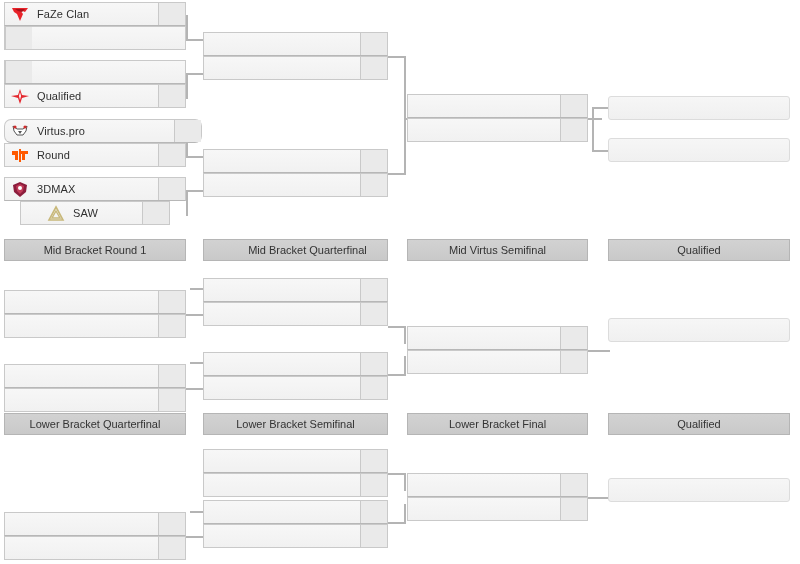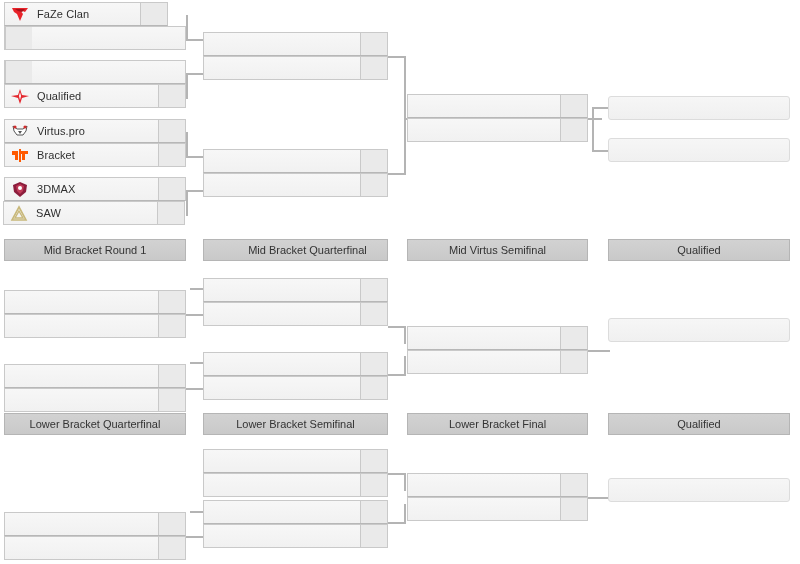--- a/index.html
+++ b/index.html
@@ -108,21 +108,21 @@
   <div class="ln v" style="left:404px;top:56px;height:62px;"></div>
   <div class="ln h" style="left:388px;top:173px;width:18px;"></div>
   <div class="ln v" style="left:404px;top:118px;height:57px;"></div>
   <div class="ln h" style="left:404px;top:118px;width:6px;"></div>
 
   <div class="ln h" style="left:588px;top:118px;width:14px;"></div>
   <div class="ln v" style="left:592px;top:107px;height:44px;"></div>
   <div class="ln h" style="left:592px;top:107px;width:18px;"></div>
   <div class="ln h" style="left:592px;top:150px;width:18px;"></div>
 
-  <div class="slot top" style="left:4px;top:2px;width:164px;">
+  <div class="slot top" style="left:4px;top:2px;width:182px;">
     <div class="nameCell">
       <span class="logo">
         <svg width="20" height="17" viewBox="0 0 20 17">
             <path d="M2 2 L18 2 L15 6 L10 4 L13 8 L10 15 L7 8 L4 6 Z" fill="#e8232a"></path>
             <path d="M5 3 L15 3 L12 6 L8 5 Z" fill="#a8121a"></path>
           </svg>
       </span>
       <span class="tname">FaZe Clan</span>
     </div>
     <div class="scoreCell"></div>
@@ -140,21 +140,21 @@
         <svg width="20" height="17" viewBox="0 0 20 17">
             <path d="M10 1 L12 7 L19 8 L12 10 L10 16 L8 10 L1 8 L8 7 Z" fill="#e4282e"></path>
             <path d="M10 4 L11 8 L10 12 L9 8 Z" fill="#ffffff"></path>
           </svg>
       </span>
       <span class="tname">Qualified</span>
     </div>
     <div class="scoreCell"></div>
   </div>
 
-  <div class="slot top" style="left:4px;top:119px;width:182px;">
+  <div class="slot top" style="left:4px;top:119px;width:198px;border-radius:7px;">
     <div class="nameCell">
       <span class="logo">
         <svg width="20" height="17" viewBox="0 0 20 17">
             <path d="M3 3 L7 6 L13 6 L17 3 L16 8 L13 12 L7 12 L4 8 Z" fill="#ffffff" stroke="#555555" stroke-width="1"></path>
             <circle cx="5" cy="4" r="1.6" fill="#d12b2b"></circle>
             <circle cx="15" cy="4" r="1.6" fill="#d12b2b"></circle>
             <path d="M8 8 L12 8 L10 11 Z" fill="#555555"></path>
           </svg>
       </span>
       <span class="tname">Virtus.pro</span>
@@ -163,39 +163,39 @@
   </div>
   <div class="slot" style="left:4px;top:143px;width:182px;">
     <div class="nameCell">
       <span class="logo">
         <svg width="20" height="17" viewBox="0 0 20 17">
             <path d="M2 4 L8 4 L8 13 L5 13 L5 8 L2 8 Z" fill="#ff5900"></path>
             <path d="M10 4 L18 4 L18 7 L15 7 L15 13 L12 13 L12 7 L10 7 Z" fill="#ff5900"></path>
             <path d="M9 2 L11 2 L11 15 L9 15 Z" fill="#ff5900"></path>
           </svg>
       </span>
-      <span class="tname">Bracket</span>
+      <span class="tname">Round</span>
     </div>
     <div class="scoreCell"></div>
   </div>
 
   <div class="slot top" style="left:4px;top:177px;width:182px;">
     <div class="nameCell">
       <span class="logo">
         <svg width="20" height="17" viewBox="0 0 20 17">
             <path d="M10 1 L17 4 L16 11 L10 16 L4 11 L3 4 Z" fill="#8c1d3c"></path>
             <path d="M10 3 L14 5 L13 10 L10 13 L7 10 L6 5 Z" fill="#c03a57"></path>
             <circle cx="10" cy="7" r="2" fill="#ffffff"></circle>
           </svg>
       </span>
       <span class="tname">3DMAX</span>
     </div>
     <div class="scoreCell"></div>
   </div>
-  <div class="slot" style="left:3px;top:201px;width:182px;">
+  <div class="slot" style="left:20px;top:201px;width:150px;padding-left:20px;">
     <div class="nameCell">
       <span class="logo">
         <svg width="20" height="17" viewBox="0 0 20 17">
             <path d="M10 2 L17 15 L3 15 Z" fill="none" stroke="#c8b87a" stroke-width="1.6"></path>
             <path d="M10 6 L14 13 L6 13 Z" fill="none" stroke="#c8b87a" stroke-width="1.4"></path>
           </svg>
       </span>
       <span class="tname">SAW</span>
     </div>
     <div class="scoreCell"></div>

